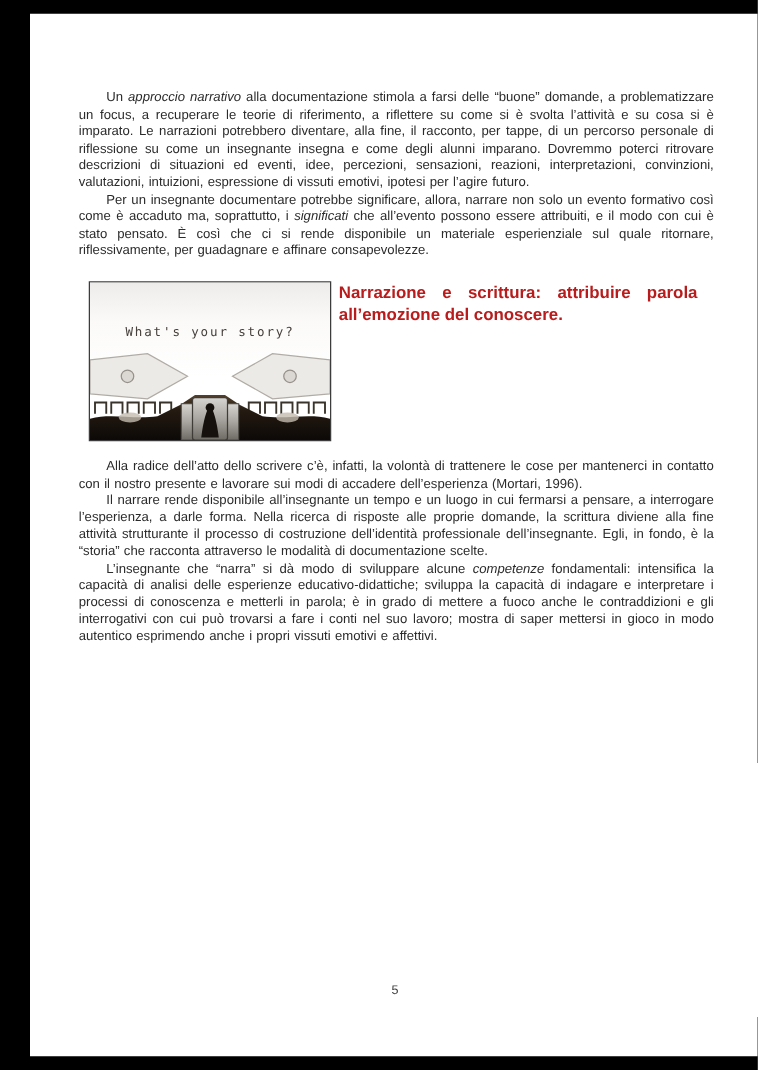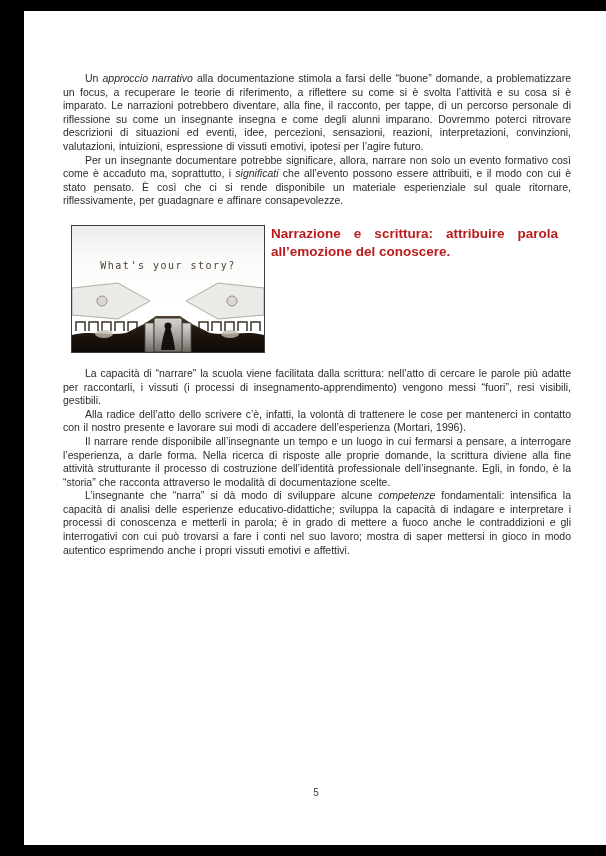--- a/index.html
+++ b/index.html
@@ -137,21 +137,20 @@
             <rect x="73" y="97" width="9" height="29" fill="url(#metalg)" stroke="#4c4843" stroke-width="0.8"></rect>
             <rect x="110" y="97" width="9" height="29" fill="url(#metalg)" stroke="#4c4843" stroke-width="0.8"></rect>
             <rect x="82" y="92" width="28" height="34" rx="2" fill="url(#metalg)" stroke="#3f3b36" stroke-width="1"></rect>
             <circle cx="96" cy="100" r="3.5" fill="#16110d"></circle>
             <path d="M96,97 C93,103 90.5,111 89,124 L103,124 C101.5,111 99,103 96,97 Z" fill="#16110d"></path>
           </svg>
         </div>
         <h2 class="section-heading">Narrazione e scrittura: attribuire parola all’emozione del conoscere.</h2>
       </div>
 
-      <p class="body-par"><span>La capacità di “narrare” la scuola viene facilitata dalla scrittura: nell’atto di cercare le parole più adatte per raccontarli, i vissuti (i processi di insegnamento-apprendimento) vengono messi “fuori”, resi visibili, gestibili.</span></p>
       <p class="body-par"><span>Alla radice dell’atto dello scrivere c’è, infatti, la volontà di trattenere le cose per mantenerci in contatto con il nostro presente e lavorare sui modi di accadere dell’esperienza (Mortari, 1996).</span></p>
       <p class="body-par"><span>Il narrare rende disponibile all’insegnante un tempo e un luogo in cui fermarsi a pensare, a interrogare l’esperienza, a darle forma. Nella ricerca di risposte alle proprie domande, la scrittura diviene alla fine attività strutturante il processo di costruzione dell’identità professionale dell’insegnante. Egli, in fondo, è la “storia” che racconta attraverso le modalità di documentazione scelte.</span></p>
       <p class="body-par"><span>L’insegnante che “narra” si dà modo di sviluppare alcune </span><span style="font-style: italic;">competenze</span><span> fondamentali: intensifica la capacità di analisi delle esperienze educativo-didattiche; sviluppa la capacità di indagare e interpretare i processi di conoscenza e metterli in parola; è in grado di mettere a fuoco anche le contraddizioni e gli interrogativi con cui può trovarsi a fare i conti nel suo lavoro; mostra di saper mettersi in gioco in modo autentico esprimendo anche i propri vissuti emotivi e affettivi.</span></p>
 
     </div>
     <div class="page-number">5</div>
   </div>
 </div>
 
 </body></html>

